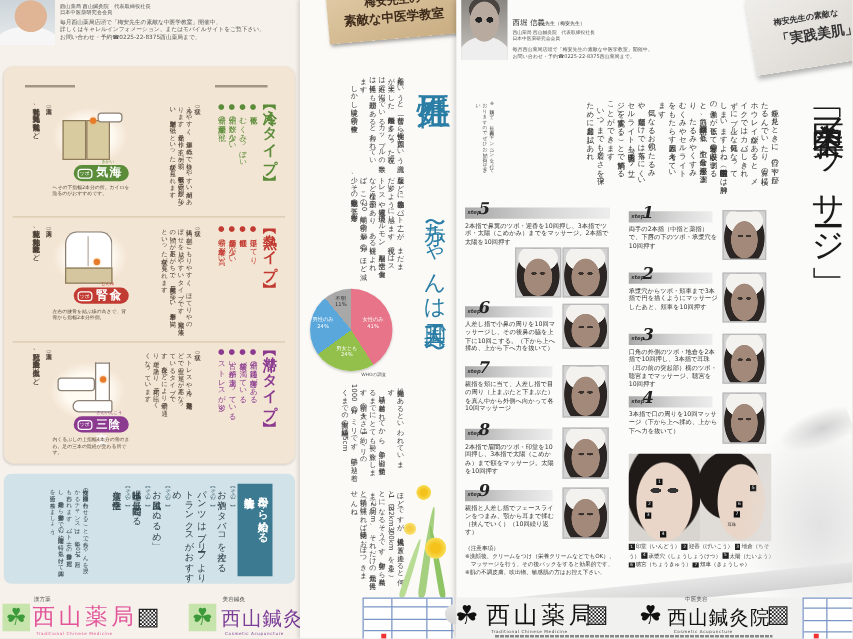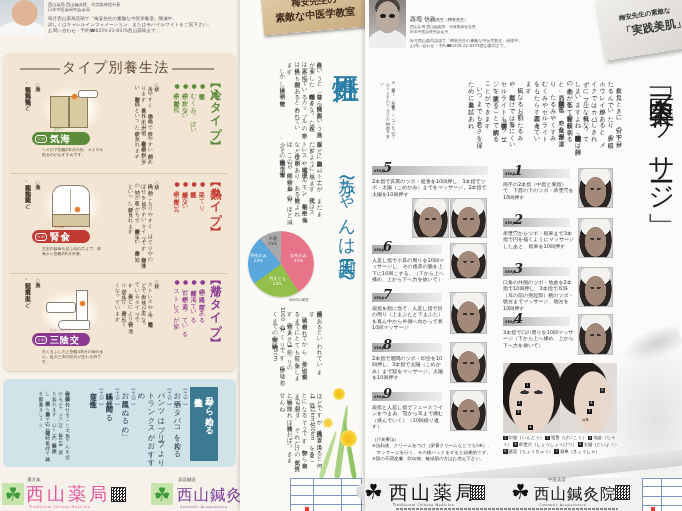--- a/index.html
+++ b/index.html
@@ -43,21 +43,21 @@
 #type-panel{left:3px;top:53px;width:233px;height:318px;background:#f3e5d3;border-radius:8px;box-shadow:0 1px 2px rgba(0,0,0,.15)}
 .panel-title{left:62px;top:59px;font-size:14px;letter-spacing:1.2px;color:#5a4636;white-space:nowrap}
 .hline{height:2px;background:#a39483}
 .divider{left:10px;width:218px;height:1px;background:#d9c7ad}
 .type-name{left:206px;width:18px;font-size:11.5px;font-weight:bold;line-height:16px}
 .bullets{left:168px;width:38px;font-size:6px;line-height:8.5px}
 .symptom{left:104px;width:56px;font-size:5px;line-height:6.6px;color:#4a3f35}
 .herb{left:6px;width:36px;font-size:6px;line-height:9px;color:#4a3f35}
 .herb .lbl{font-size:5px}
 .illus{width:60px;height:46px;background:radial-gradient(ellipse 50% 50% at 50% 50%,#fffaf2 60%,transparent 100%)}
-.badge{left:32px;width:58px;height:13px;border-radius:7px;color:#fff}
+.badge{left:59px;width:44px;height:13px;border-radius:7px;color:#fff}
 .badge-tsubo{position:absolute;left:3px;top:3px;font-size:3.8px;border:0.6px solid #fff;border-radius:3px;padding:0 1px;line-height:6px}
 .badge-name{position:absolute;left:18px;top:1px;font-size:9.5px;font-weight:bold;line-height:12px;letter-spacing:1px}
 .badge-reading{position:absolute;left:22px;top:-5px;font-size:3.4px;color:#7a5a40;white-space:nowrap}
 .pcap{left:42px;width:62px;font-size:3.9px;line-height:5px;color:#5a4a3a}
 .dot{width:5px;height:5px;border-radius:50%;background:#e87b2a;box-shadow:0 0 2px #f0a050}
 .outline{border:1px solid #8a7f72;background:#fff}
 
 
 #daily-box{left:3px;top:379px;width:233px;height:88px;background:#d2e2e9;border-radius:6px}
 .daily-title{left:190px;top:387px;width:28px;height:74px;background:#3b7a90;color:#fff;font-size:8.5px;font-weight:bold;line-height:11px;padding:4px 3px}
@@ -112,21 +112,20 @@
   <div class="abs" style="left:48px;top:2px">
     <div class="cap" style="font-size:4.2px">西山薬局 西山鍼灸院　代表取締役社長</div>
     <div class="cap" style="font-size:4.2px">日本中医薬研究会会員</div>
     <div class="cap" style="margin-top:4px">毎月西山薬局店頭で「梅安先生の素敵な中医学教室」開催中。</div>
     <div class="cap" style="margin-top:1px">詳しくはキャレルインフォメーション、またはモバイルサイトをご覧下さい。</div>
     <div class="cap" style="margin-top:1px">お問い合わせ・予約☎0225-22-8375西山薬局まで。</div>
   </div>
 
   <div id="type-panel" class="abs"></div>
   <div class="abs hline" style="left:20px;top:68px;width:40px"></div>
-  <div class="abs panel-title serif">タイプ別養生法</div>
   <div class="abs hline" style="left:172px;top:68px;width:42px"></div>
 
   <div class="abs divider" style="top:173px"></div>
   <div class="abs divider" style="top:273px"></div>
 
   <div class="abs v type-name serif" style="top:80px;height:70px;color:#5b8c39">【冷えタイプ】</div>
   <div class="abs v bullets" style="top:82px;height:62px;color:#5b8c39">
     <div class="blk">●性欲低下</div>
     <div class="blk">●むくみっぽい</div>
     <div class="blk">●精子の数が少ない</div>

